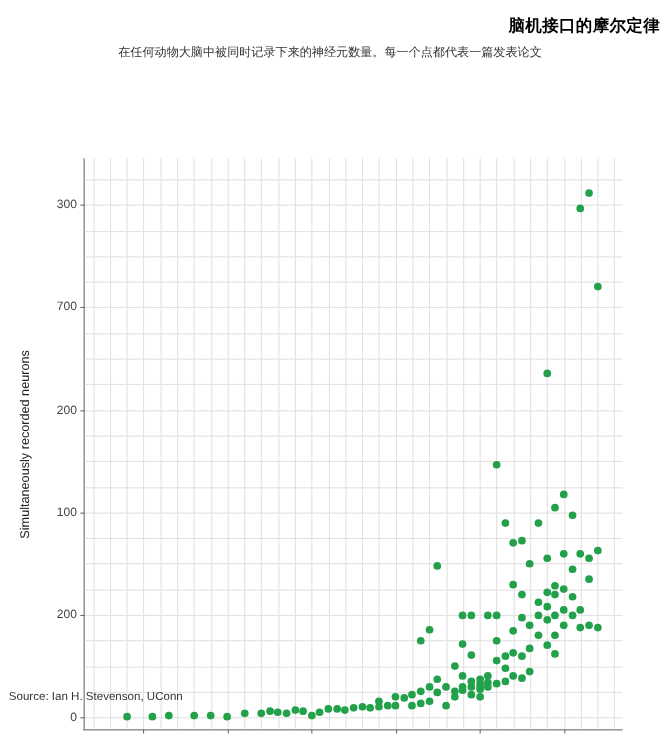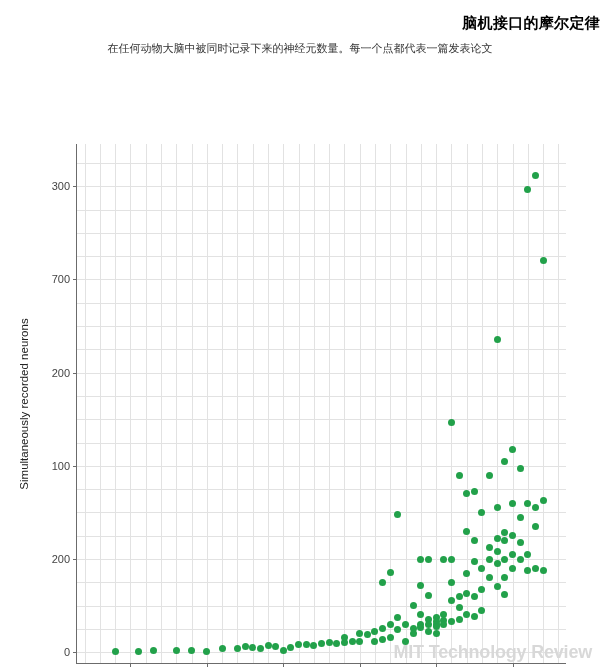--- a/index.html
+++ b/index.html
@@ -327,14 +327,14 @@
       <div class="dot" style="left: 458.438px; top: 363.393px; background: rgb(34, 161, 74);"></div>
       <div class="dot" style="left: 458.438px; top: 382.029px; background: rgb(34, 161, 74);"></div>
       <div class="dot" style="left: 458.438px; top: 423.959px; background: rgb(34, 161, 74);"></div>
       <div class="dot" style="left: 466.078px; top: 116.472px; background: rgb(34, 161, 74);"></div>
       <div class="dot" style="left: 466.078px; top: 355.939px; background: rgb(34, 161, 74);"></div>
       <div class="dot" style="left: 466.078px; top: 425.822px; background: rgb(34, 161, 74);"></div>
     </div>
 </div>
 
 <div class="footer">
-  <div class="mit-logo">MIT Technology Review</div>
+  <div class="source-text">Source: Ian H. Stevenson, UConn</div>
 </div>
 
 </body></html>

